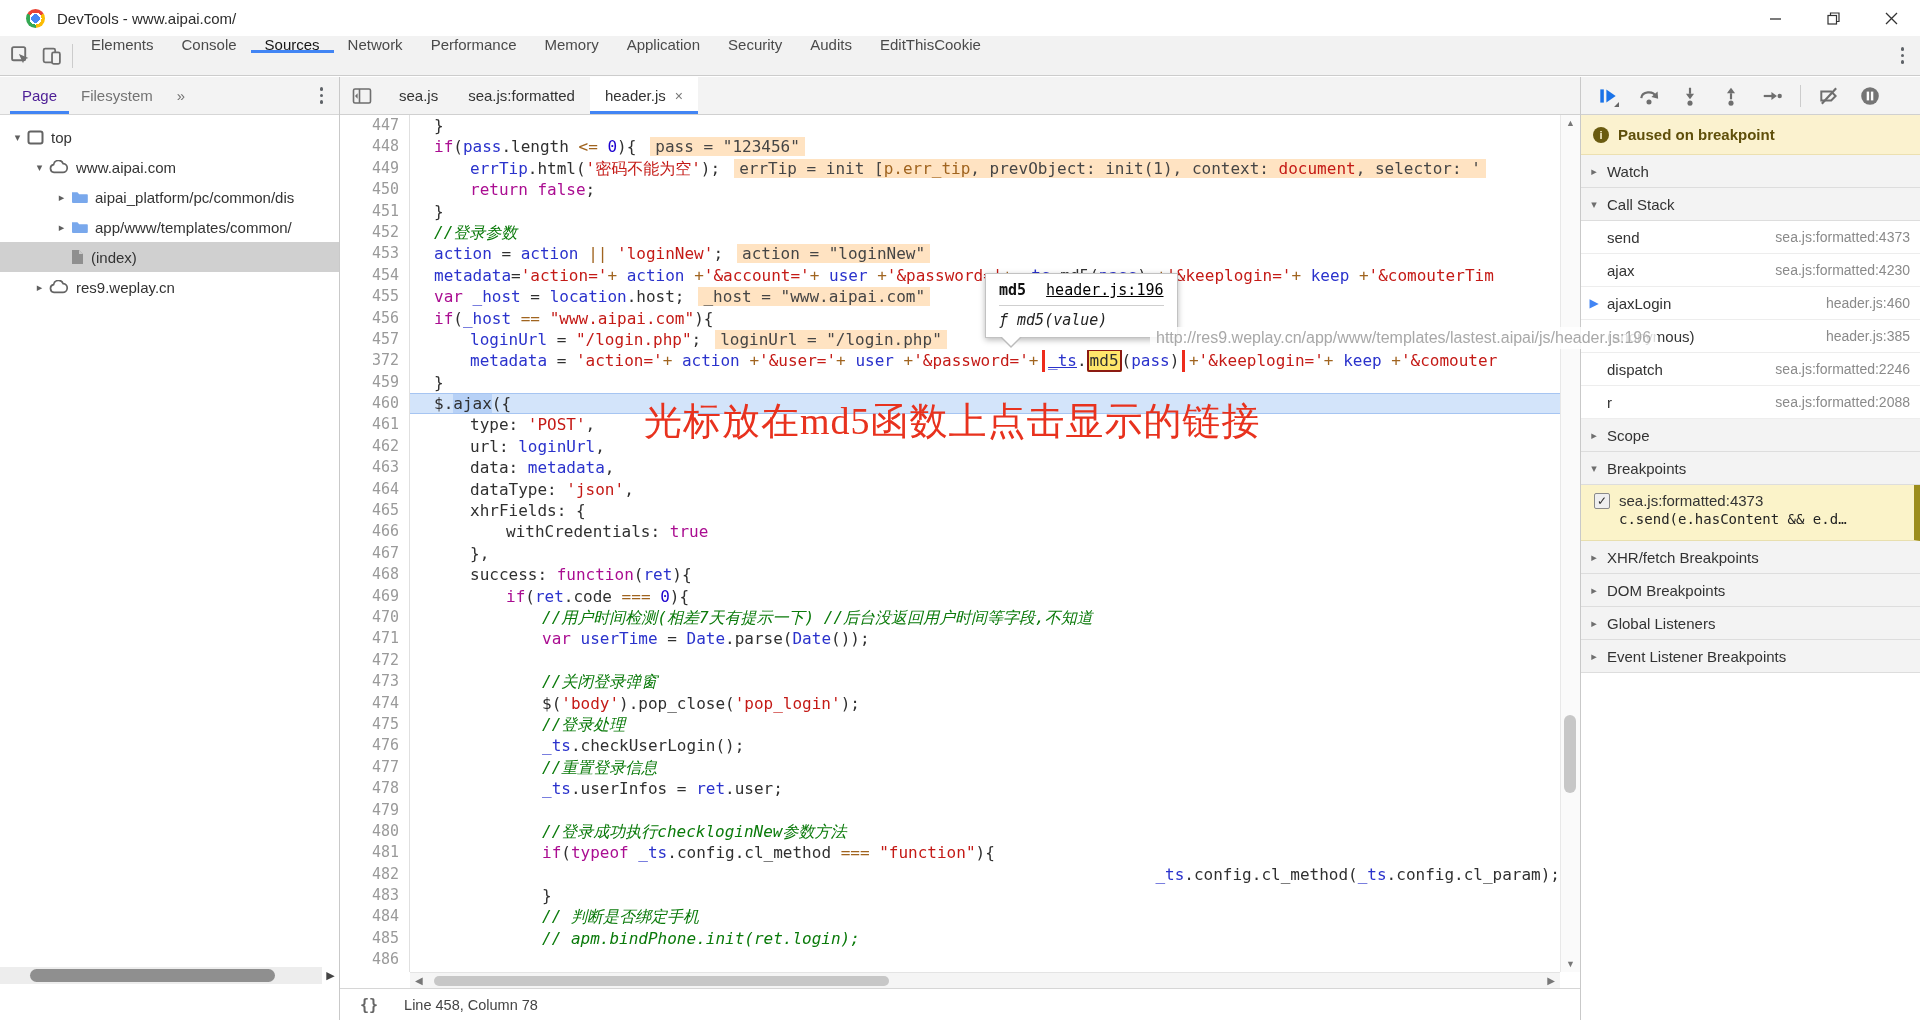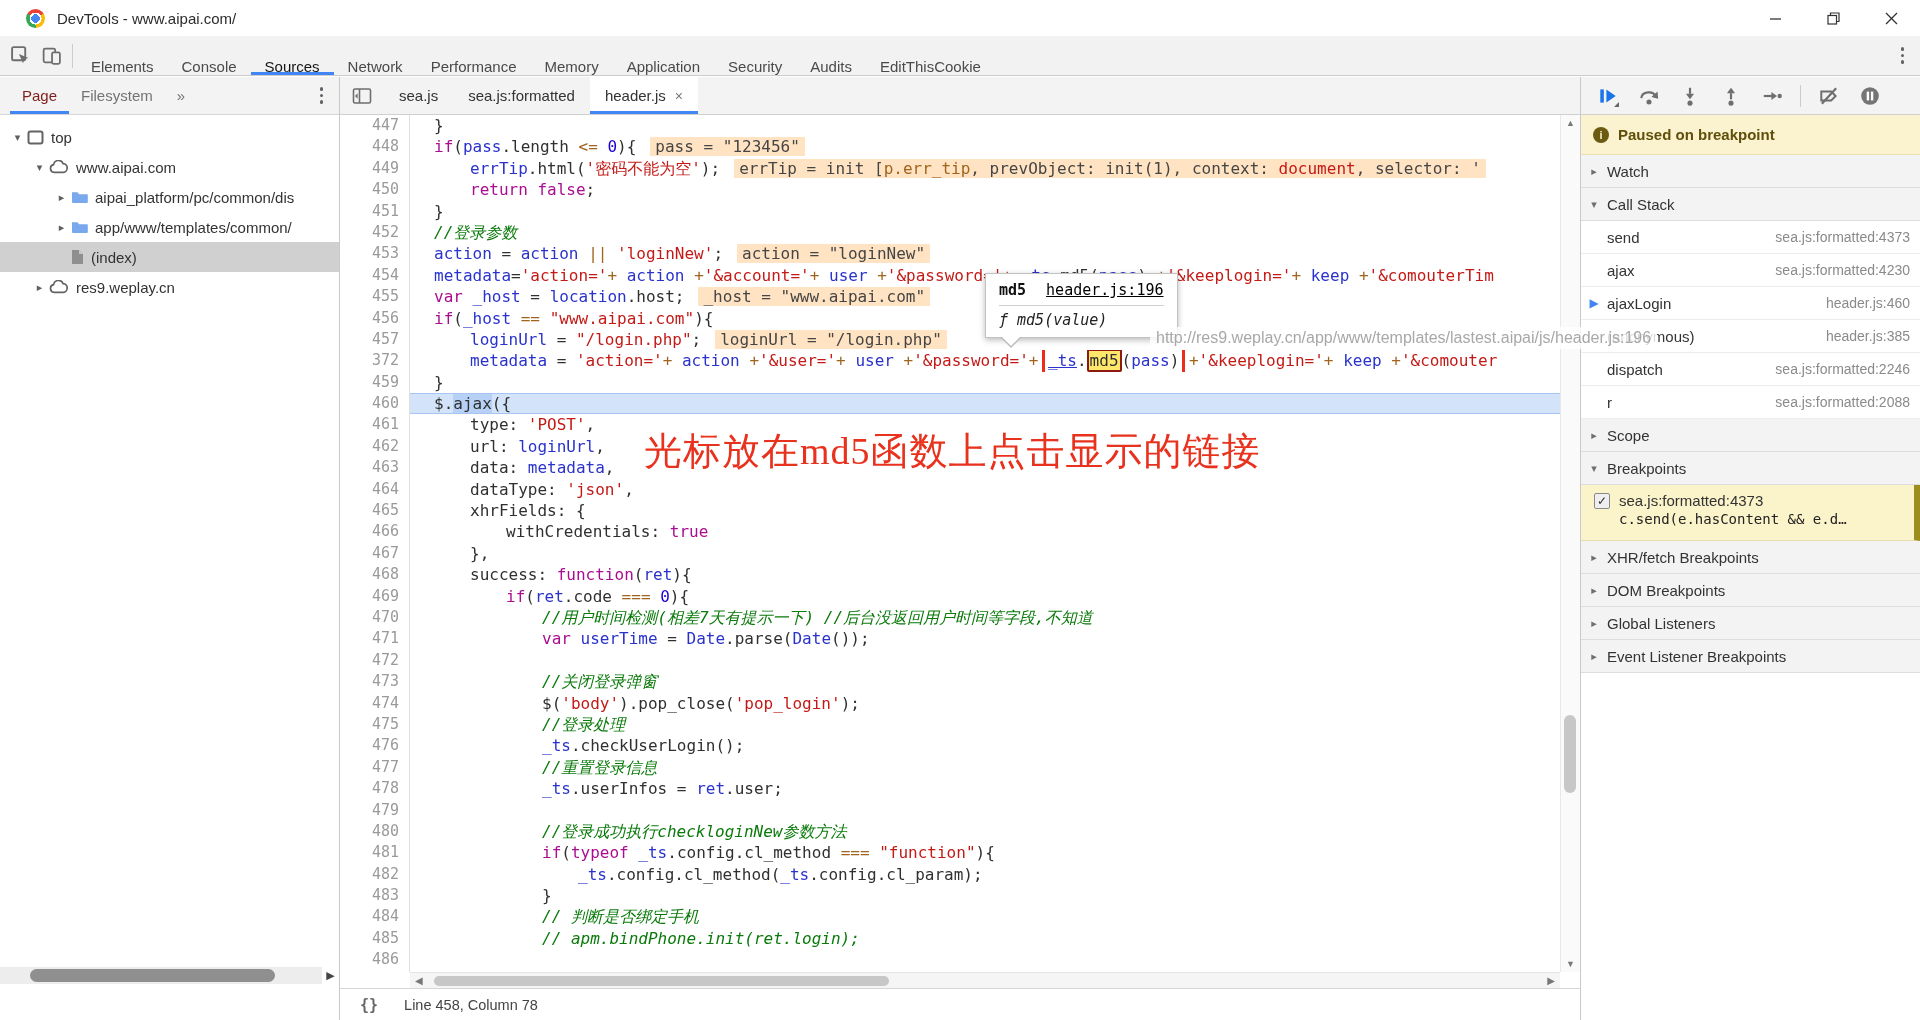--- a/index.html
+++ b/index.html
@@ -14,35 +14,35 @@
       radial-gradient(circle at 50% 50%, #4687f4 0 4.2px, #fff 4.2px 6px, rgba(0,0,0,0) 6px),
       conic-gradient(from -60deg, #ea4335 0 120deg, #fbbc05 120deg 240deg, #34a853 240deg 360deg);}
   .title-text{font-size:15px;color:#2c2c2c}
   .win-controls{margin-left:auto;display:flex;height:100%}
   .win-btn{width:58px;display:flex;align-items:center;justify-content:center;color:#333}
 
   
   .tabbar{height:40px;background:#f2f2f2;border-bottom:1px solid #ccc;display:flex;align-items:stretch}
   .tb-icons{display:flex;align-items:center;padding:0 6px 0 10px;gap:10px}
   .tb-sep{width:1px;height:24px;background:#ccc;align-self:center;margin:0 4px}
-  .mtabs{display:flex;align-items:flex-end}
+  .mtabs{display:flex;align-items:flex-start}
   .mtab{display:flex;align-items:center;padding:0 14px;font-size:15px;color:#4a4a4a;cursor:default}
   .mtab.active{color:#161616;box-shadow:inset 0 -3px 0 #4285f4}
   .more-dots{margin-left:auto;display:flex;align-items:center;padding:0 16px}
   .dots{display:flex;flex-direction:column;gap:3px}
   .dots i{width:3.5px;height:3.5px;border-radius:50%;background:#5f6368}
 
   
   .content{position:absolute;top:77px;left:0;right:0;bottom:0;display:flex}
 
   
   .sidebar{width:340px;flex:none;border-right:1px solid #c9c9c9;position:relative;background:#fff}
   .side-tabs{height:38px;background:#f3f3f3;border-bottom:1px solid #d6d6d6;display:flex;align-items:center;padding-left:10px}
   .stab{padding:0 12px;height:100%;display:flex;align-items:center;font-size:15px;color:#737373}
-  .stab.active{color:#7f1d1d;box-shadow:inset 0 -3px 0 #4285f4}
+  .stab.active{color:#4c1d95;box-shadow:inset 0 -3px 0 #4285f4}
   .side-dots{margin-left:auto;padding-right:16px}
   .tree{padding-top:7px}
   .trow{height:30px;display:flex;align-items:center;font-size:15px;color:#333;white-space:nowrap;overflow:hidden}
   .trow.selected{background:#d0d0d0}
   .disc{width:15px;flex:none;font-size:11px;color:#5f5f5f;text-align:center}
   .ticon{margin:0 7px 0 2px;flex:none;display:flex}
   .side-hscroll{position:absolute;left:0;right:17px;bottom:36px;height:17px;background:#ededed}
   .side-hthumb{position:absolute;left:30px;top:2px;width:245px;height:13px;background:#8f8f8f;border-radius:7px}
   .side-harrow{position:absolute;right:0;bottom:36px;width:17px;height:17px;display:flex;align-items:center;justify-content:center;font-size:11px;color:#444}
 
@@ -83,21 +83,21 @@
   .tip-r1{display:flex;gap:20px;padding-bottom:6px;border-bottom:1px solid #cfcfcf;margin-bottom:5px}
   .tip-name{font-weight:bold;color:#111}
   .tip-link{color:#000000;text-decoration:underline}
   .tip-sig{font-style:italic;color:#222}
   .md5-tip::before{content:'';position:absolute;left:14px;bottom:-11px;border:11px solid rgba(0,0,0,0);border-top-color:#bbb;border-bottom:0}
   .md5-tip::after{content:'';position:absolute;left:15px;bottom:-9px;border:10px solid rgba(0,0,0,0);border-top-color:#fff;border-bottom:0}
 
   
   .url-preview{position:absolute;left:1150px;top:327px;z-index:40;max-width:620px;overflow:hidden;
     background:rgba(255,255,255,.82);color:#a8a8a8;font-size:16px;padding:2px 6px;white-space:nowrap}
-  .annotation{position:absolute;left:644px;top:426px;z-index:45;font-size:38px;color:#e8321e;
+  .annotation{position:absolute;left:644px;top:396px;z-index:45;font-size:38px;color:#e8321e;
     font-family:"Liberation Serif",serif;white-space:nowrap;letter-spacing:1px}
 
   
   .rpanel{width:340px;flex:none;border-left:1px solid #c9c9c9;background:#fff}
   .dbg-toolbar{height:38px;background:#f3f3f3;border-bottom:1px solid #d0d0d0;display:flex;align-items:center;padding-left:16px;gap:19px}
   .dbg-btn{display:flex;align-items:center;justify-content:center}
   .dbg-sep{width:1px;height:22px;background:#ccc;margin:0 -2px}
   .paused{height:40px;background:#fbf2cf;border-bottom:1px solid #ece0b0;display:flex;align-items:center;padding-left:12px;font-size:15px;font-weight:bold;color:#5f4f0a}
   .info-i{width:16px;height:16px;border-radius:50%;background:#6a5b10;color:#fbf2cf;font-size:11px;font-weight:bold;display:flex;align-items:center;justify-content:center;margin-right:9px;font-style:normal}
   .sec{height:33px;background:#f3f3f3;border-bottom:1px solid #ddd;display:flex;align-items:center;font-size:15px;color:#333}
@@ -409,21 +409,21 @@
         <div class="line">
           <div class="gut">480</div>
           <div class="cd" style="padding-left: 132px;"><span class="tok-c">//登录成功执行checkloginNew参数方法</span></div>
         </div>
         <div class="line">
           <div class="gut">481</div>
           <div class="cd" style="padding-left: 132px;"><span class="tok-k">if</span><span class="tok-p">(</span><span class="tok-k">typeof</span><span class="tok-p"> </span><span class="tok-v">_ts</span><span class="tok-p">.config.cl_method </span><span class="tok-o">===</span><span class="tok-p"> </span><span class="tok-s">"function"</span><span class="tok-p">){</span></div>
         </div>
         <div class="line">
           <div class="gut">482</div>
-          <div class="cd" style="padding-left: 168px;"><span class="tok-v">_ts</span><span class="tok-p">.config.cl_method(</span><span class="tok-v">_ts</span><span class="tok-p">.config.cl_param);</span></div>
+          <div class="cd" style="padding-left: 168px; text-align: right;"><span class="tok-v">_ts</span><span class="tok-p">.config.cl_method(</span><span class="tok-v">_ts</span><span class="tok-p">.config.cl_param);</span></div>
         </div>
         <div class="line">
           <div class="gut">483</div>
           <div class="cd" style="padding-left: 132px;"><span class="tok-p">}</span></div>
         </div>
         <div class="line">
           <div class="gut">484</div>
           <div class="cd" style="padding-left: 132px;"><span class="tok-c">// 判断是否绑定手机</span></div>
         </div>
         <div class="line">

